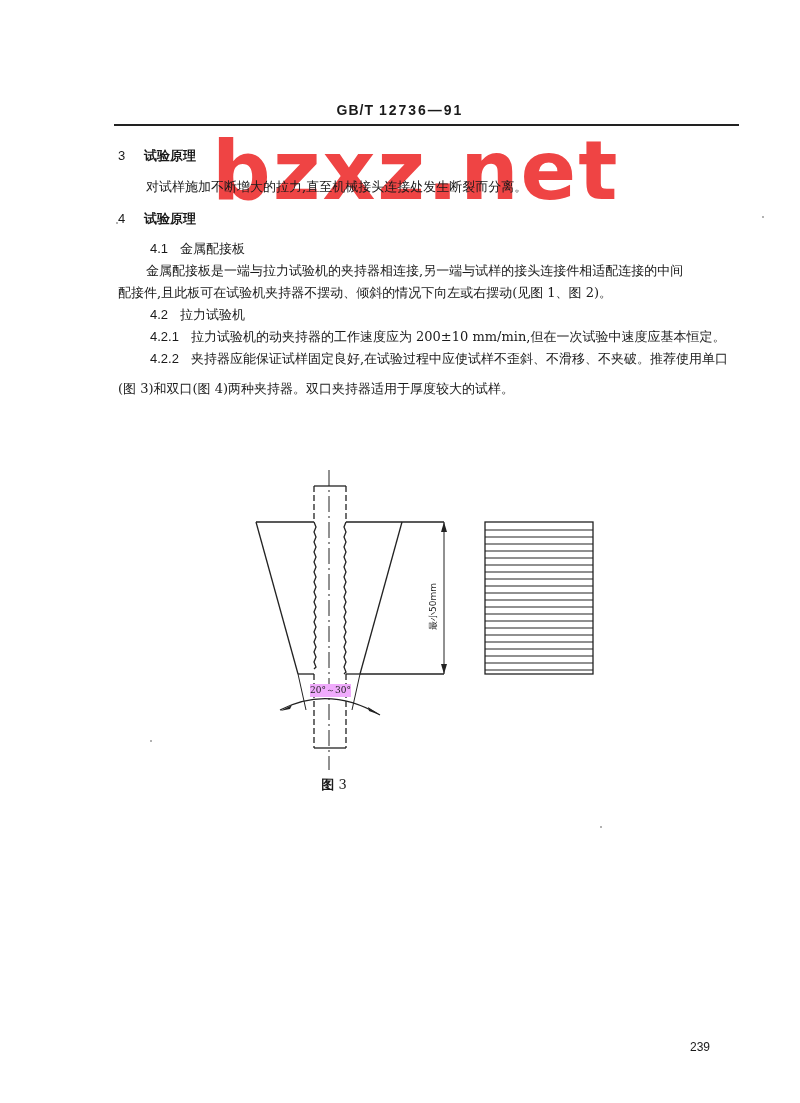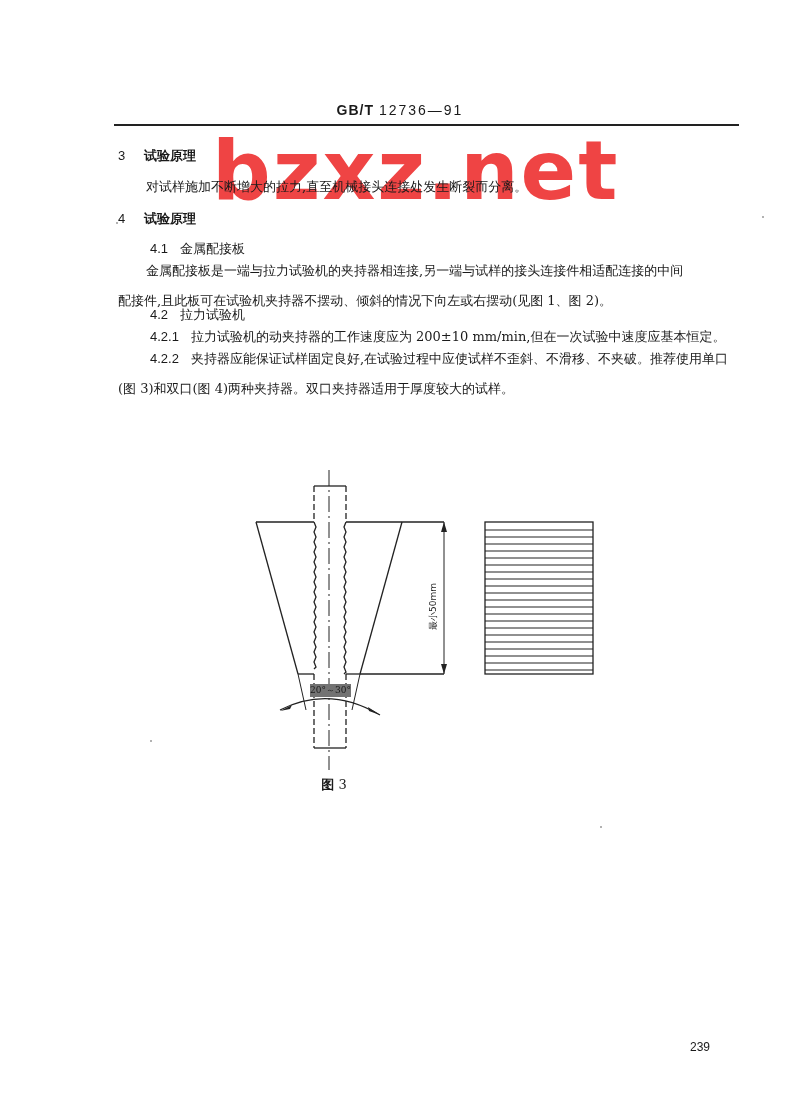--- a/index.html
+++ b/index.html
@@ -4,21 +4,21 @@
   <style>
     html, body { margin: 0; padding: 0; }
     body {
       width: 800px; height: 1103px; background: #ffffff; position: relative; overflow: hidden;
       font-family: "DejaVu Serif", "Liberation Serif", serif; color: #1a1a1a;
     }
     .std-header {
       position: absolute; top: 102px; left: 0; width: 800px; text-align: center;
       font-family: "Liberation Sans", "DejaVu Sans", sans-serif; font-size: 14px; letter-spacing: 1px; font-weight: bold;
     }
-    .std-header .num { font-weight: normal; letter-spacing: 2px; text-align: right; }
+    .std-header .num { font-weight: bold; letter-spacing: 2px; text-align: right; }
     .header-rule { position: absolute; top: 124px; left: 114px; width: 625px; height: 1.5px; background: #222; }
     .watermark {
       position: absolute; top: 130px; left: 212px; font-family: "DejaVu Sans", sans-serif;
       font-size: 82px; font-weight: bold; color: #ef4444; letter-spacing: 2px; line-height: 1; z-index: 0;
     }
     .line { position: absolute; font-size: 13px; white-space: nowrap; z-index: 1; }
     .sec-h { font-weight: bold; font-family: "DejaVu Sans", sans-serif; font-size: 13px; }
     .sec-h .n { display: inline-block; width: 26px; font-weight: normal; font-family: "Liberation Sans", sans-serif; }
     .sub-n { display: inline-block; font-family: "Liberation Sans", sans-serif; margin-right: 12px; margin-left: 32px; }
     .figure { position: absolute; left: 240px; top: 470px; }
@@ -44,21 +44,21 @@
 <div class="line" style="top:178px;left:146px;">对试样施加不断增大的拉力,直至机械接头连接处发生断裂而分离。</div>
 
 <div class="line sec-h" style="top:210px;left:118px;">
   <span class="n">4</span><span>试验原理</span>
 </div>
 
 <div class="line" style="top:240px;left:118px;">
   <span class="sub-n">4.1</span><span>金属配接板</span>
 </div>
 <div class="line" style="top:262px;left:146px;">金属配接板是一端与拉力试验机的夹持器相连接,另一端与试样的接头连接件相适配连接的中间</div>
-<div class="line" style="top:292px;left:118px;">配接件,且此板可在试验机夹持器不摆动、倾斜的情况下向左或右摆动(见图 1、图 2)。</div>
+<div class="line" style="top:284px;left:118px;">配接件,且此板可在试验机夹持器不摆动、倾斜的情况下向左或右摆动(见图 1、图 2)。</div>
 
 <div class="line" style="top:306px;left:118px;">
   <span class="sub-n">4.2</span><span>拉力试验机</span>
 </div>
 <div class="line" style="top:328px;left:118px;">
   <span class="sub-n">4.2.1</span><span>拉力试验机的动夹持器的工作速度应为 200±10 mm/min,但在一次试验中速度应基本恒定。</span>
 </div>
 <div class="line" style="top:350px;left:118px;">
   <span class="sub-n">4.2.2</span><span>夹持器应能保证试样固定良好,在试验过程中应使试样不歪斜、不滑移、不夹破。推荐使用单口</span>
 </div>
@@ -126,21 +126,21 @@
       <line x1="245" y1="158" x2="353" y2="158"></line>
         <line x1="245" y1="165" x2="353" y2="165"></line>
       <line x1="245" y1="172" x2="353" y2="172"></line>
         <line x1="245" y1="179" x2="353" y2="179"></line>
       <line x1="245" y1="186" x2="353" y2="186"></line>
         <line x1="245" y1="193" x2="353" y2="193"></line>
       <line x1="245" y1="200" x2="353" y2="200"></line>
     </g>
   </svg>
   <div style="position:absolute;left:187px;top:128px;font-size:9px;font-family:'DejaVu Sans',sans-serif;transform:rotate(-90deg);transform-origin:left top;white-space:nowrap;top:160px;">最小50mm</div>
-  <div style="position:absolute;left:70px;top:214px;font-size:9px;font-family:'DejaVu Serif',serif;white-space:nowrap;background:#737373;">20°～30°</div>
+  <div style="position:absolute;left:70px;top:214px;font-size:9px;font-family:'DejaVu Serif',serif;white-space:nowrap;background:#f0abfc;">20°～30°</div>
 </div>
 
 <div class="caption">
   <span>图</span>
   <span>3</span>
 </div>
 
 <div class="page-num">239</div>
 
 <div class="speck" style="top:222px;left:116px;"></div>

